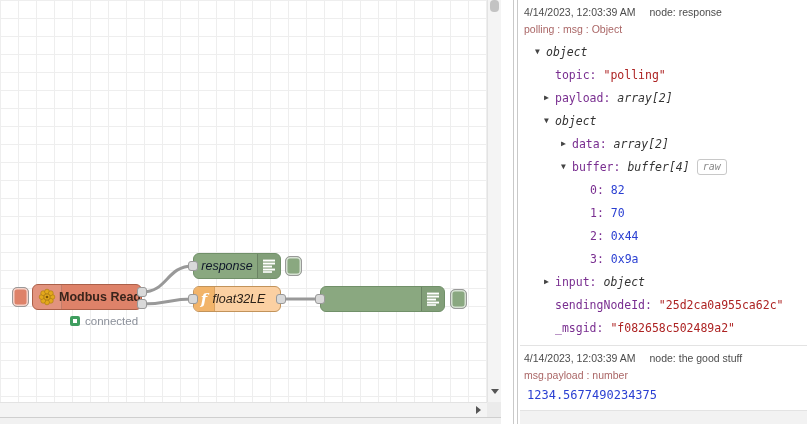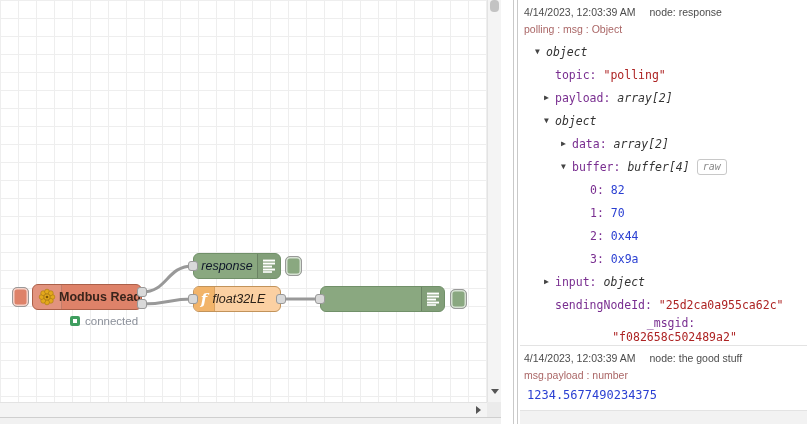--- a/index.html
+++ b/index.html
@@ -202,21 +202,21 @@
           <div class="trow" style="padding-left: 20px;"><span class="exp">▶</span><span class="tk">payload: </span><span class="tt">array[2]</span></div>
           <div class="trow" style="padding-left: 20px;"><span class="exp">▼</span><span class="tt">object</span></div>
           <div class="trow" style="padding-left: 37px;"><span class="exp">▶</span><span class="tk">data: </span><span class="tt">array[2]</span></div>
           <div class="trow" style="padding-left: 37px;"><span class="exp">▼</span><span class="tk">buffer: </span><span class="tt">buffer[4]</span><span class="rawbtn">raw</span></div>
           <div class="trow" style="padding-left: 55px;"><span class="exp"></span><span class="tk">0: </span><span class="tn">82</span></div>
           <div class="trow" style="padding-left: 55px;"><span class="exp"></span><span class="tk">1: </span><span class="tn">70</span></div>
           <div class="trow" style="padding-left: 55px;"><span class="exp"></span><span class="tk">2: </span><span class="tn">0x44</span></div>
           <div class="trow" style="padding-left: 55px;"><span class="exp"></span><span class="tk">3: </span><span class="tn">0x9a</span></div>
           <div class="trow" style="padding-left: 20px;"><span class="exp">▶</span><span class="tk">input: </span><span class="tt">object</span></div>
           <div class="trow" style="padding-left: 20px;"><span class="exp"></span><span class="tk">sendingNodeId: </span><span class="ts">"25d2ca0a955ca62c"</span></div>
-          <div class="trow" style="padding-left: 20px; flex-direction: column;"><span class="exp"></span><span class="tk">_msgid: </span><span class="ts">"f082658c502489a2"</span></div>
+          <div class="trow" style="padding-left: 20px;"><span class="exp"></span><span class="tk">_msgid: </span><span class="ts">"f082658c502489a2"</span></div>
         </div>
     </div>
 
     <div class="dmsg">
       <div class="dmeta">
         <span>4/14/2023, 12:03:39 AM</span>
         <span class="src">node: the good stuff</span>
       </div>
       <div class="dpath">msg.payload : number</div>
       <div class="dvalue">1234.5677490234375</div>

